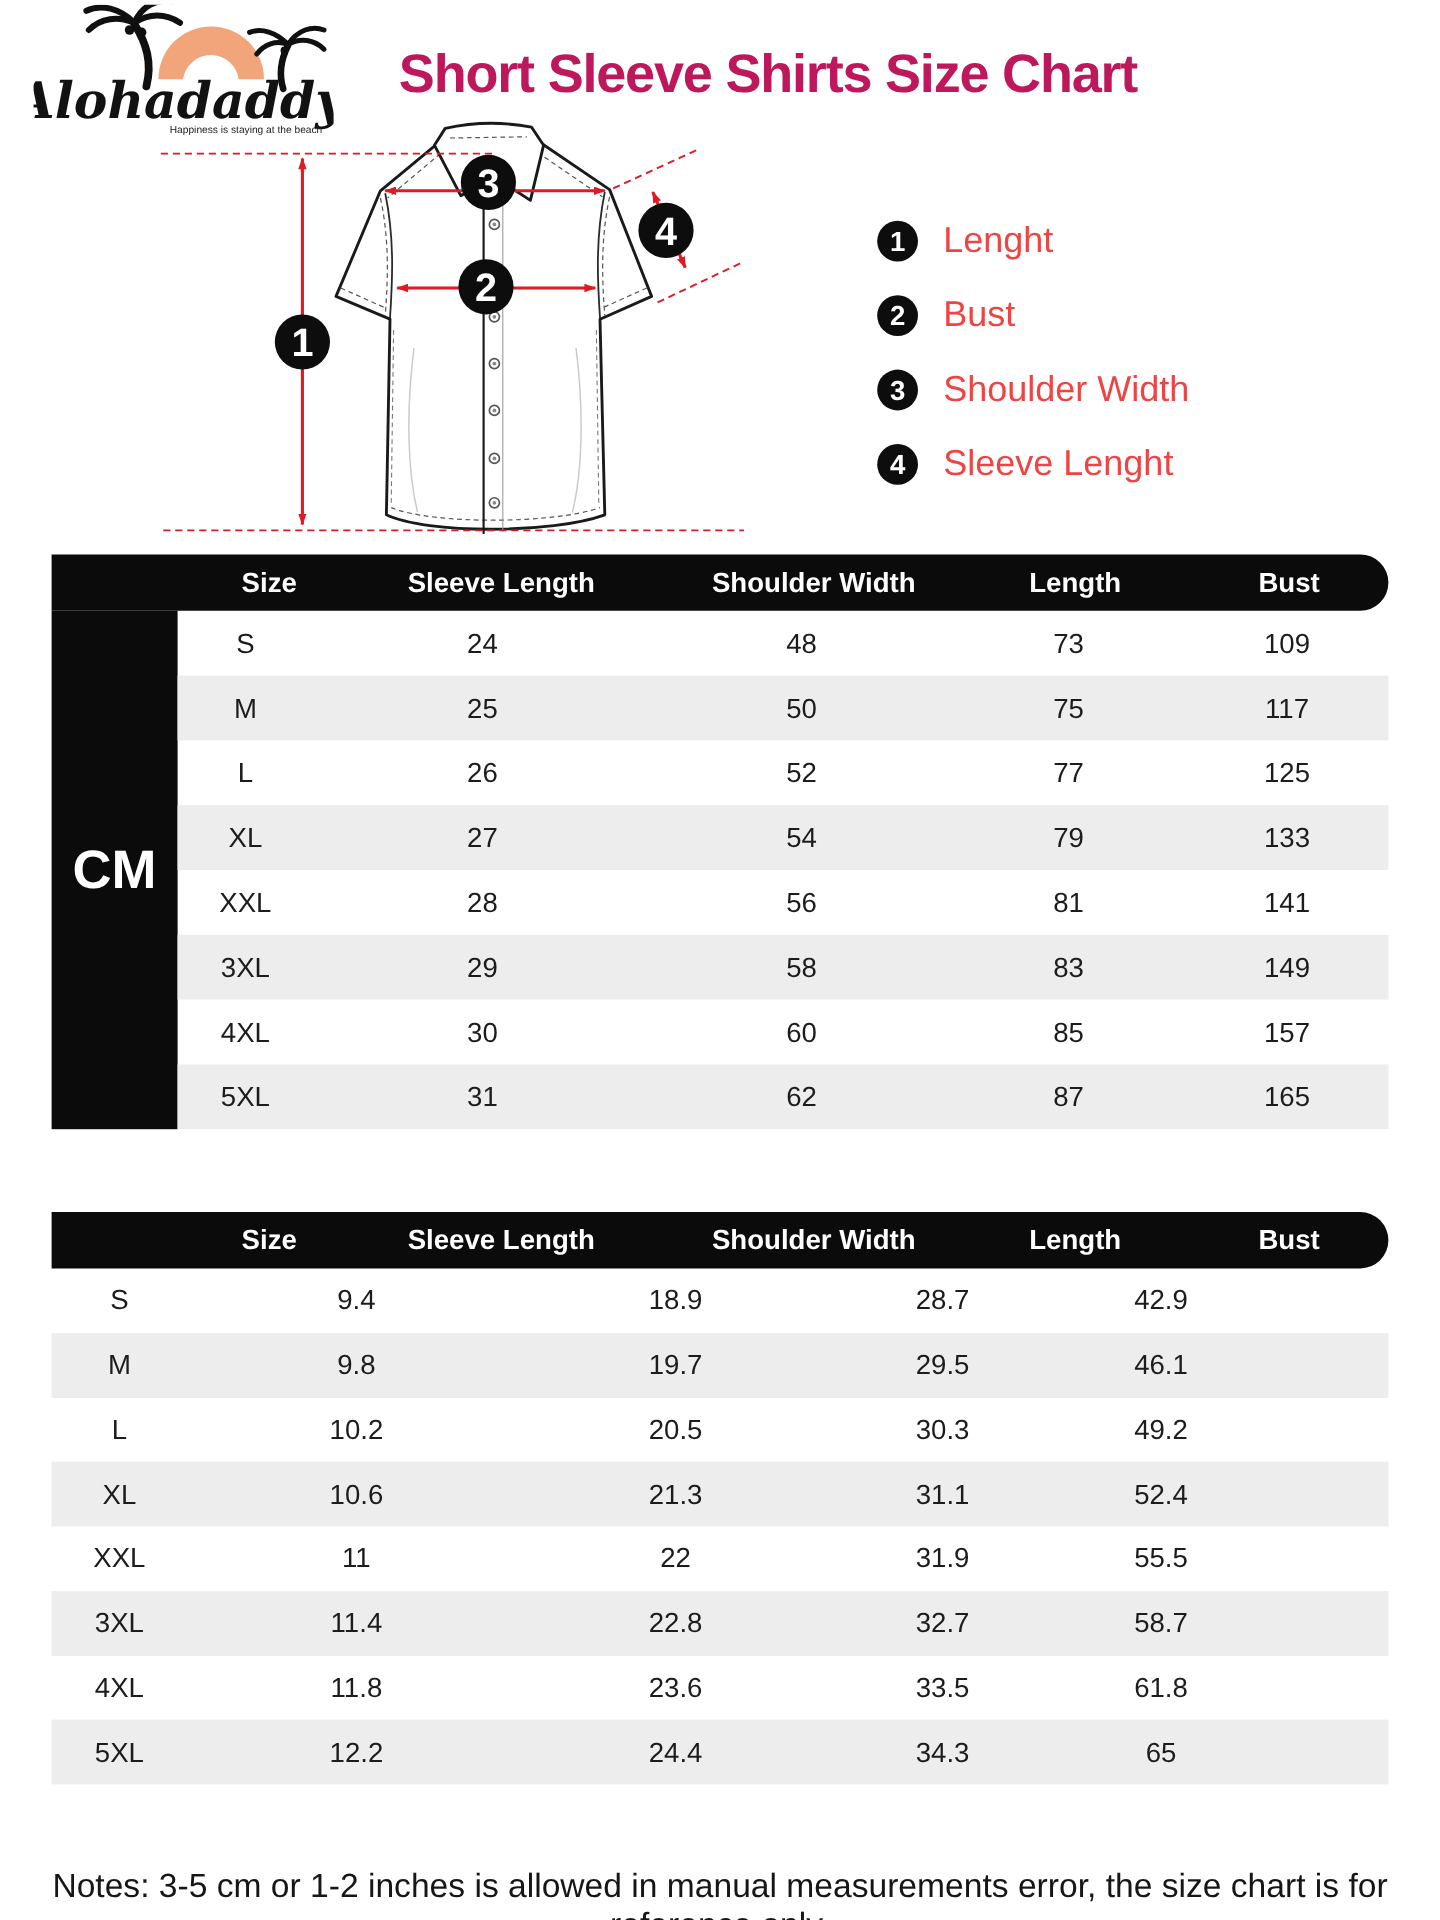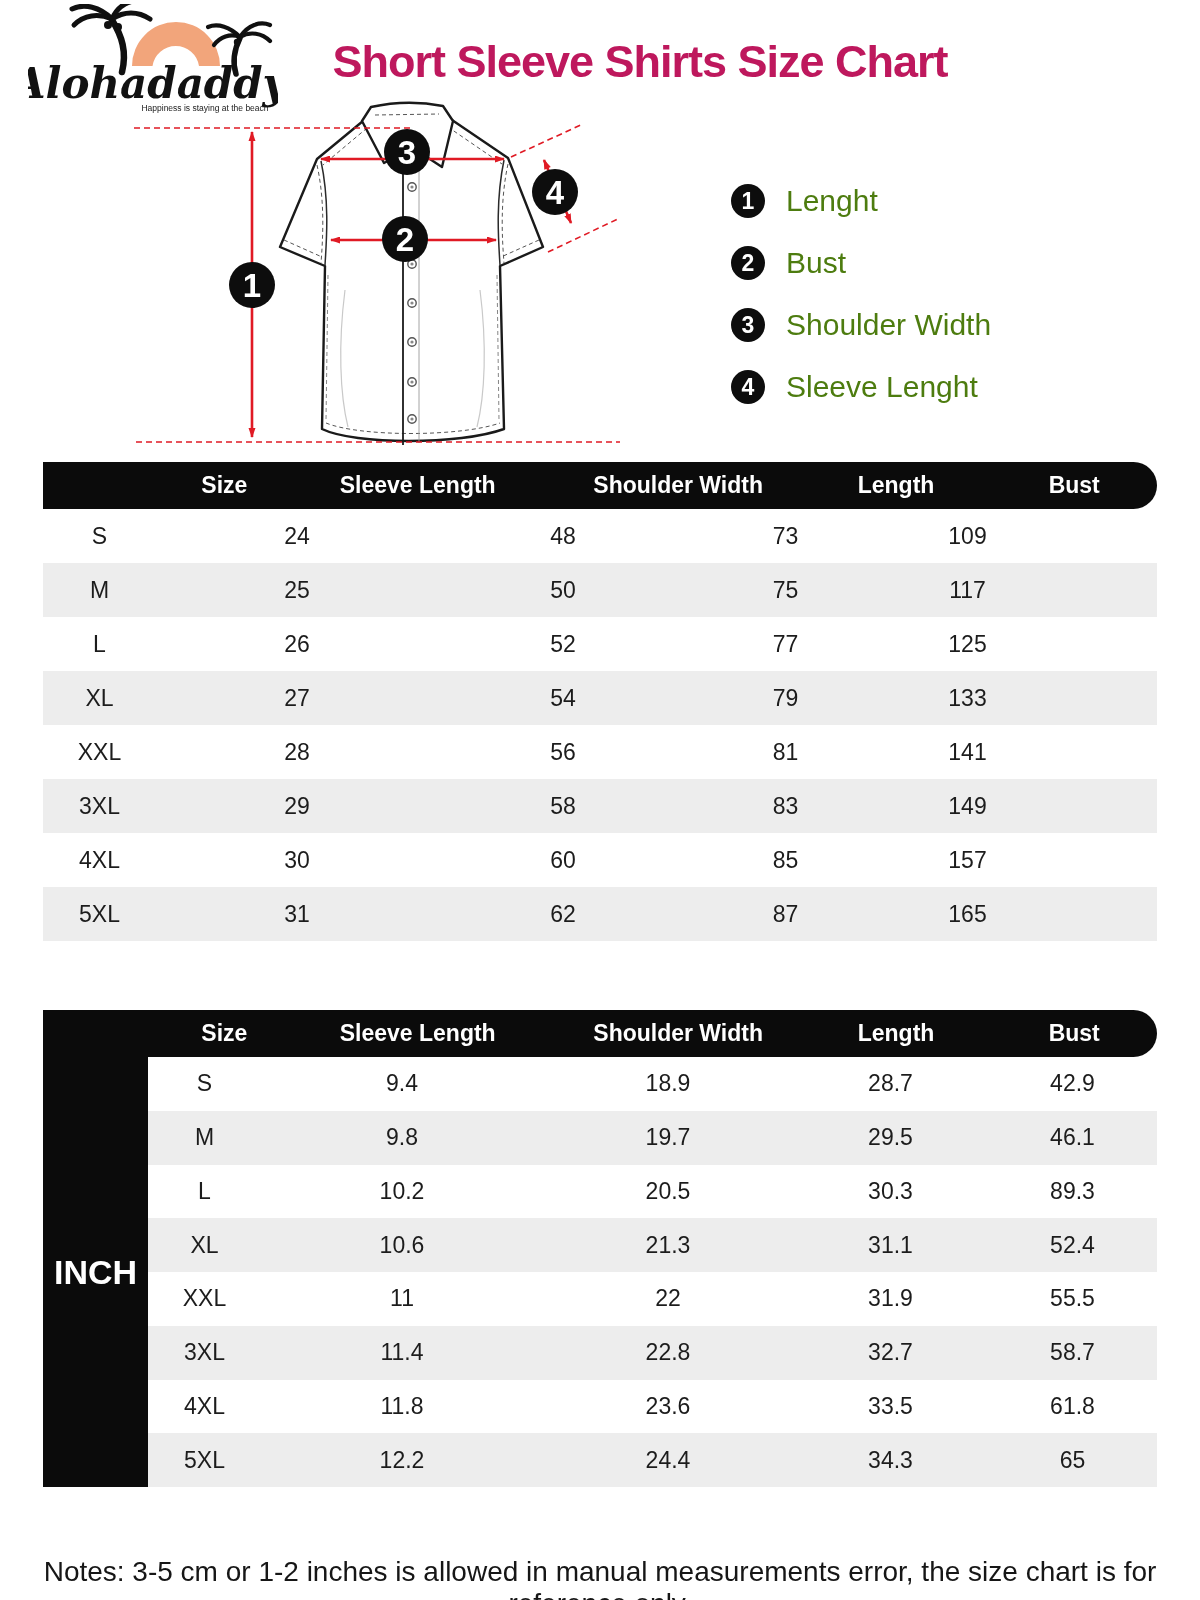--- a/index.html
+++ b/index.html
@@ -14,21 +14,21 @@
   .logo-svg{position:absolute;left:28px;top:4px;}
   .shirt-svg{position:absolute;left:120px;top:95px;}
   
   .legend{position:absolute;left:731px;top:184px;}
   .legend-item{display:flex;align-items:center;height:34px;margin-bottom:28px;}
   .legend-num{
     flex:none;width:34px;height:34px;border-radius:50%;background:#0d0d0d;color:#fff;
     display:flex;align-items:center;justify-content:center;
     font-size:23px;font-weight:bold;
   }
-  .legend-label{margin-left:21px;font-size:30px;color:#4d7c0f;}
+  .legend-label{margin-left:21px;font-size:30px;color:#ef4444;}
   
   .sizetable{position:absolute;left:43px;width:1114px;}
   .thead{
     height:47px;background:#0b0b0b;border-radius:0 24px 24px 0;
     display:flex;align-items:center;color:#fff;font-weight:bold;font-size:23px;padding-left:21px;
   }
   .side-spacer{flex:none;width:105px;height:100%;}
   .hcell{text-align:center;}
   .tbody-wrap{display:flex;}
   .side-label{
@@ -192,20 +192,21 @@
 <div class="sizetable" style="top:462px;">
   <div class="thead">
     <div class="side-spacer"></div>
   <div class="hcell col0">Size</div>
       <div class="hcell col1">Sleeve Length</div>
       <div class="hcell col2">Shoulder Width</div>
       <div class="hcell col3">Length</div>
       <div class="hcell col4">Bust</div>
     </div>
   <div class="tbody-wrap">
+    <div class="side-label cm" style="height:432px;">CM</div>
     <div class="rows" style="height:432px;">
         <div class="row">
           <div class="cell col0">S</div>
           <div class="cell col1">24</div>
           <div class="cell col2">48</div>
           <div class="cell col3">73</div>
           <div class="cell col4">109</div>
         </div>
         <div class="row alt">
           <div class="cell col0">M</div>
@@ -263,42 +264,41 @@
 <div class="sizetable" style="top:1010px;">
   <div class="thead">
     <div class="side-spacer"></div>
   <div class="hcell col0">Size</div>
       <div class="hcell col1">Sleeve Length</div>
       <div class="hcell col2">Shoulder Width</div>
       <div class="hcell col3">Length</div>
       <div class="hcell col4">Bust</div>
     </div>
   <div class="tbody-wrap">
-    <div class="side-label inch" style="height:430px;">INCH</div>
     <div class="rows" style="height:430px;">
         <div class="row">
           <div class="cell col0">S</div>
           <div class="cell col1">9.4</div>
           <div class="cell col2">18.9</div>
           <div class="cell col3">28.7</div>
           <div class="cell col4">42.9</div>
         </div>
         <div class="row alt">
           <div class="cell col0">M</div>
           <div class="cell col1">9.8</div>
           <div class="cell col2">19.7</div>
           <div class="cell col3">29.5</div>
           <div class="cell col4">46.1</div>
         </div>
         <div class="row">
           <div class="cell col0">L</div>
           <div class="cell col1">10.2</div>
           <div class="cell col2">20.5</div>
           <div class="cell col3">30.3</div>
-          <div class="cell col4">89.3</div>
+          <div class="cell col4">49.2</div>
         </div>
         <div class="row alt">
           <div class="cell col0">XL</div>
           <div class="cell col1">10.6</div>
           <div class="cell col2">21.3</div>
           <div class="cell col3">31.1</div>
           <div class="cell col4">52.4</div>
         </div>
         <div class="row">
           <div class="cell col0">XXL</div>

